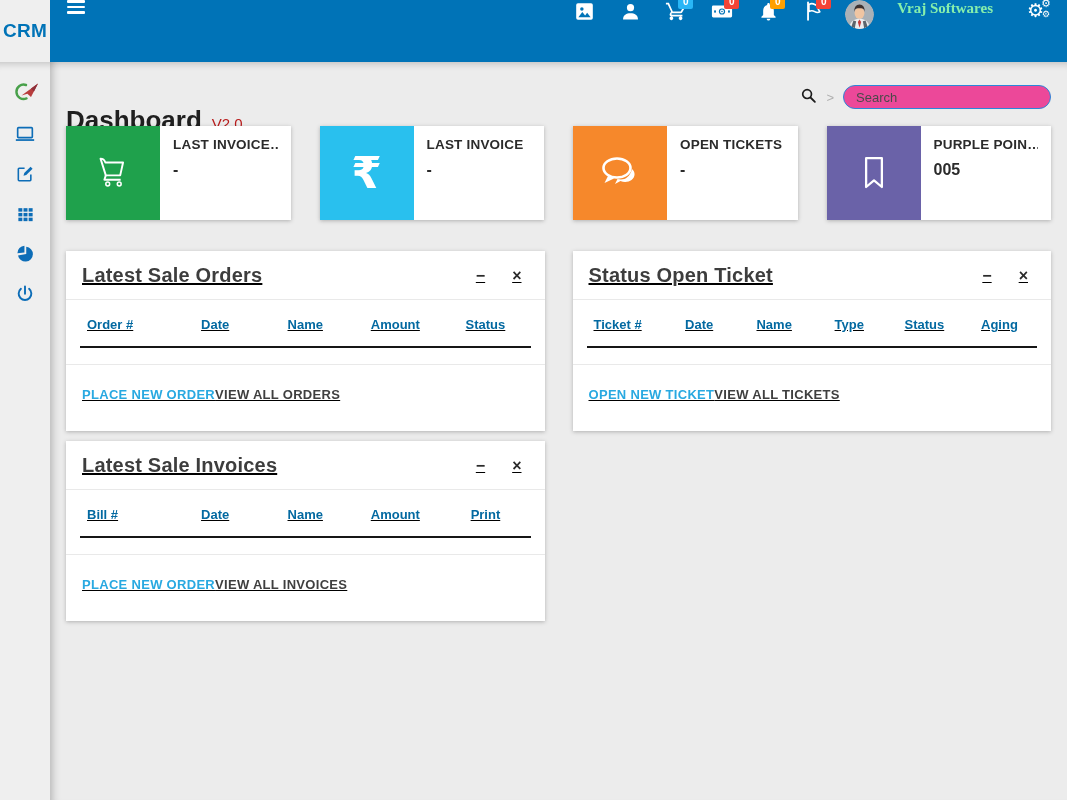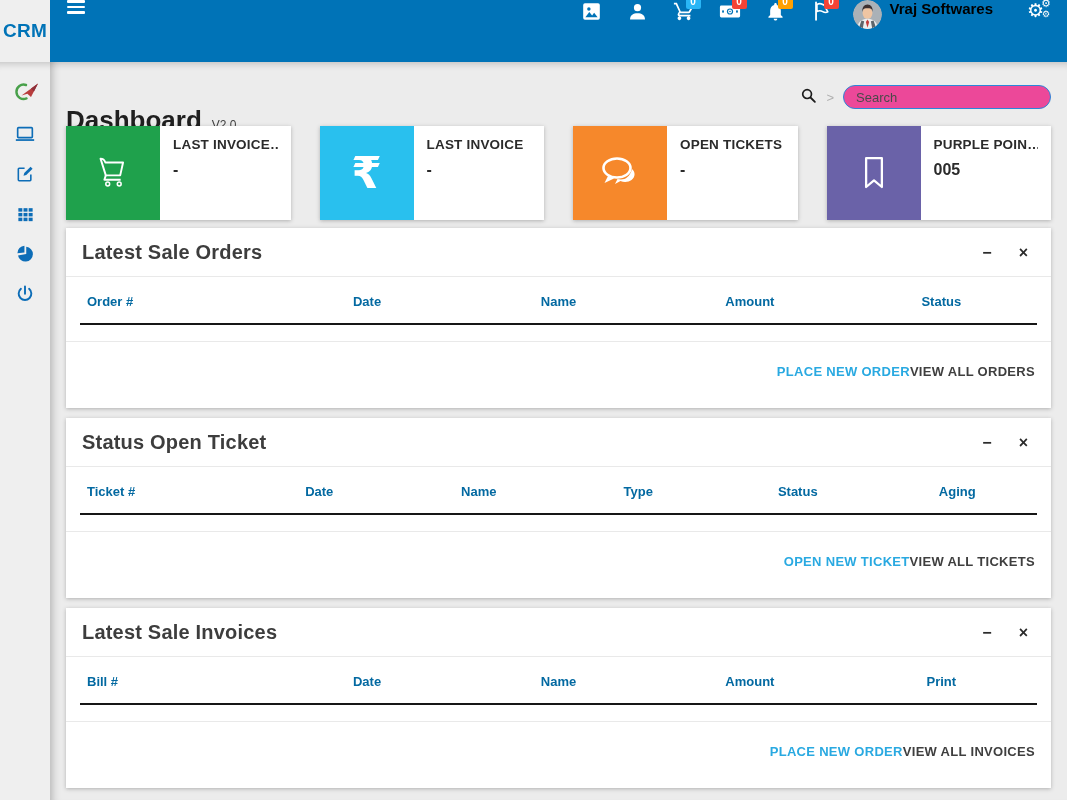--- a/index.html
+++ b/index.html
@@ -14,73 +14,73 @@
   .hamburger { margin-left:17px; cursor:pointer; display:flex; flex-direction:column; gap:3px; }
   .hamburger span { display:block; width:18px; height:2.6px; background:#fff; border-radius:1px; }
 
   .top-icons { margin-left:auto; display:flex; align-items:center; gap:24px; }
   .tb-item { position:relative; width:22px; height:22px; display:flex; align-items:center;
              justify-content:center; cursor:pointer; }
   .badge { position:absolute; top:-6px; left:13px; min-width:15px; height:15px; border-radius:2px;
            color:#fff; font-size:10px; font-weight:bold; line-height:15px; text-align:center; padding:0 2px; }
 
   .avatar { width:29px; height:29px; border-radius:50%; margin-left:20px; overflow:hidden; cursor:pointer; }
-  .user-name { color:#000000; font-weight:bold; font-size:15px; margin-left:8px; cursor:pointer; white-space:nowrap; }
+  .user-name { color:#86efac; font-weight:bold; font-size:15px; margin-left:23px; cursor:pointer; white-space:nowrap;font-family:Liberation Serif, serif; }
   .gears { margin-left:34px; margin-right:14px; color:#fff; position:relative; width:26px; height:26px; cursor:pointer; }
   .gears .g-big { position:absolute; left:0; top:1px; font-size:19px; line-height:1; }
   .gears .g-s1 { position:absolute; left:14px; top:-2px; font-size:11px; line-height:1; }
   .gears .g-s2 { position:absolute; left:15px; top:10px; font-size:9px; line-height:1; }
 
   
   .sidebar { position:absolute; top:62px; left:0; width:50px; height:738px; background:#efefef;
              display:flex; flex-direction:column; align-items:center; padding-top:8px; z-index:10;
              box-shadow:inset 0 9px 7px -7px rgba(0,0,0,.18); }
   .side-item { height:40px; width:50px; display:flex; align-items:center; justify-content:center;
                color:#0d6db7; cursor:pointer; }
   .side-item.logo { height:44px; }
 
   
   .main { position:absolute; top:62px; left:50px; width:1017px; height:738px; background:#ececec;
           padding:0 16px; box-shadow:inset 10px 0 9px -8px rgba(0,0,0,.25), inset 0 9px 7px -7px rgba(0,0,0,.18); }
 
   .page-head { display:flex; align-items:center; justify-content:space-between; margin-top:18px; height:34px; }
   .title-wrap { display:flex; align-items:baseline;margin-top:47px; }
   .page-title { font-size:26px; font-weight:bold; color:#1f1f1f; }
-  .page-version { font-size:12px; color:#404040; margin-left:10px; }
+  .page-version { font-size:15px; color:#b91c1c; margin-left:10px; }
   .search-wrap { display:flex; align-items:center; gap:9px; }
   .chev { color:#b0b0b0; font-size:13px; }
   .search-input { width:208px; height:24px; border:1px solid #2b86d9; border-radius:13px; padding:0 12px;
                   font-size:13px; color:#333; background:#ec4899; outline:none;
                   font-family:"Liberation Sans","DejaVu Sans",sans-serif; }
   .search-input::placeholder { color:#4a4a4a; opacity:1; }
 
   
   .cards { display:flex; gap:29px; margin-top:12px; }
   .card { flex:1; height:94px; background:#fff; box-shadow:0 1px 4px rgba(0,0,0,.25); display:flex; overflow:hidden; }
   .card-icon { width:94px; min-width:94px; display:flex; align-items:center; justify-content:center; color:#fff; }
   .rupee-glyph { font-size:44px; font-weight:bold; line-height:1; }
   .card-body { flex:1; padding:11px 13px; overflow:hidden;border-radius:15px; }
   .card-title { font-size:13.5px; font-weight:bold; color:#2b2b2b; white-space:nowrap; overflow:hidden; letter-spacing:.2px; }
   .card-value { margin-top:9px; font-size:16px; color:#2b2b2b; font-weight:bold; }
 
   
-  .panels { display:grid; grid-template-columns:1fr; column-gap:28px; row-gap:10px; margin-top:8px; }
+  .panels { display:grid; grid-template-columns:1fr 1fr; column-gap:28px; row-gap:10px; margin-top:31px;text-decoration:underline; }
   .panel { background:#fff; box-shadow:0 1px 4px rgba(0,0,0,.25); }
   .panel-head { display:flex; align-items:center; justify-content:space-between; padding:13px 16px 12px;
                 border-bottom:1px solid #e9e9e9; }
   .panel-title { font-size:20px; font-weight:bold; color:#3d3d3d; letter-spacing:.2px; }
   .panel-controls { display:flex; gap:27px; padding-right:7px; }
   .ctrl { font-weight:bold; color:#2b2b2b; font-size:16px; line-height:1; cursor:pointer; }
 
   .panel table { width:calc(100% - 28px); margin:0 14px; border-collapse:collapse; table-layout:fixed; }
   .panel th { font-size:13px; font-weight:bold; color:#0369a1; padding:17px 4px 14px; text-align:center;
               border-bottom:2px solid #161616; white-space:nowrap; }
   .panel th:first-child { text-align:left; padding-left:7px; }
   .panel-space { height:16px; }
-  .panel-foot { border-top:1px solid #e9e9e9; display:flex; justify-content:flex-end;
+  .panel-foot { border-top:1px solid #e9e9e9; display:flex; justify-content:flex-start;
                 align-items:flex-start; padding:22px 16px 29px; }
   .panel-foot a { text-decoration:none; font-size:13px; font-weight:bold; letter-spacing:.3px; cursor:pointer; }
   .link-primary { color:#29a9e1; }
   .link-secondary { color:#3f3f3f; }
 </style>
 </head>
 <body>
 
 <header class="topbar">
   <div class="brand">CRM</div>

